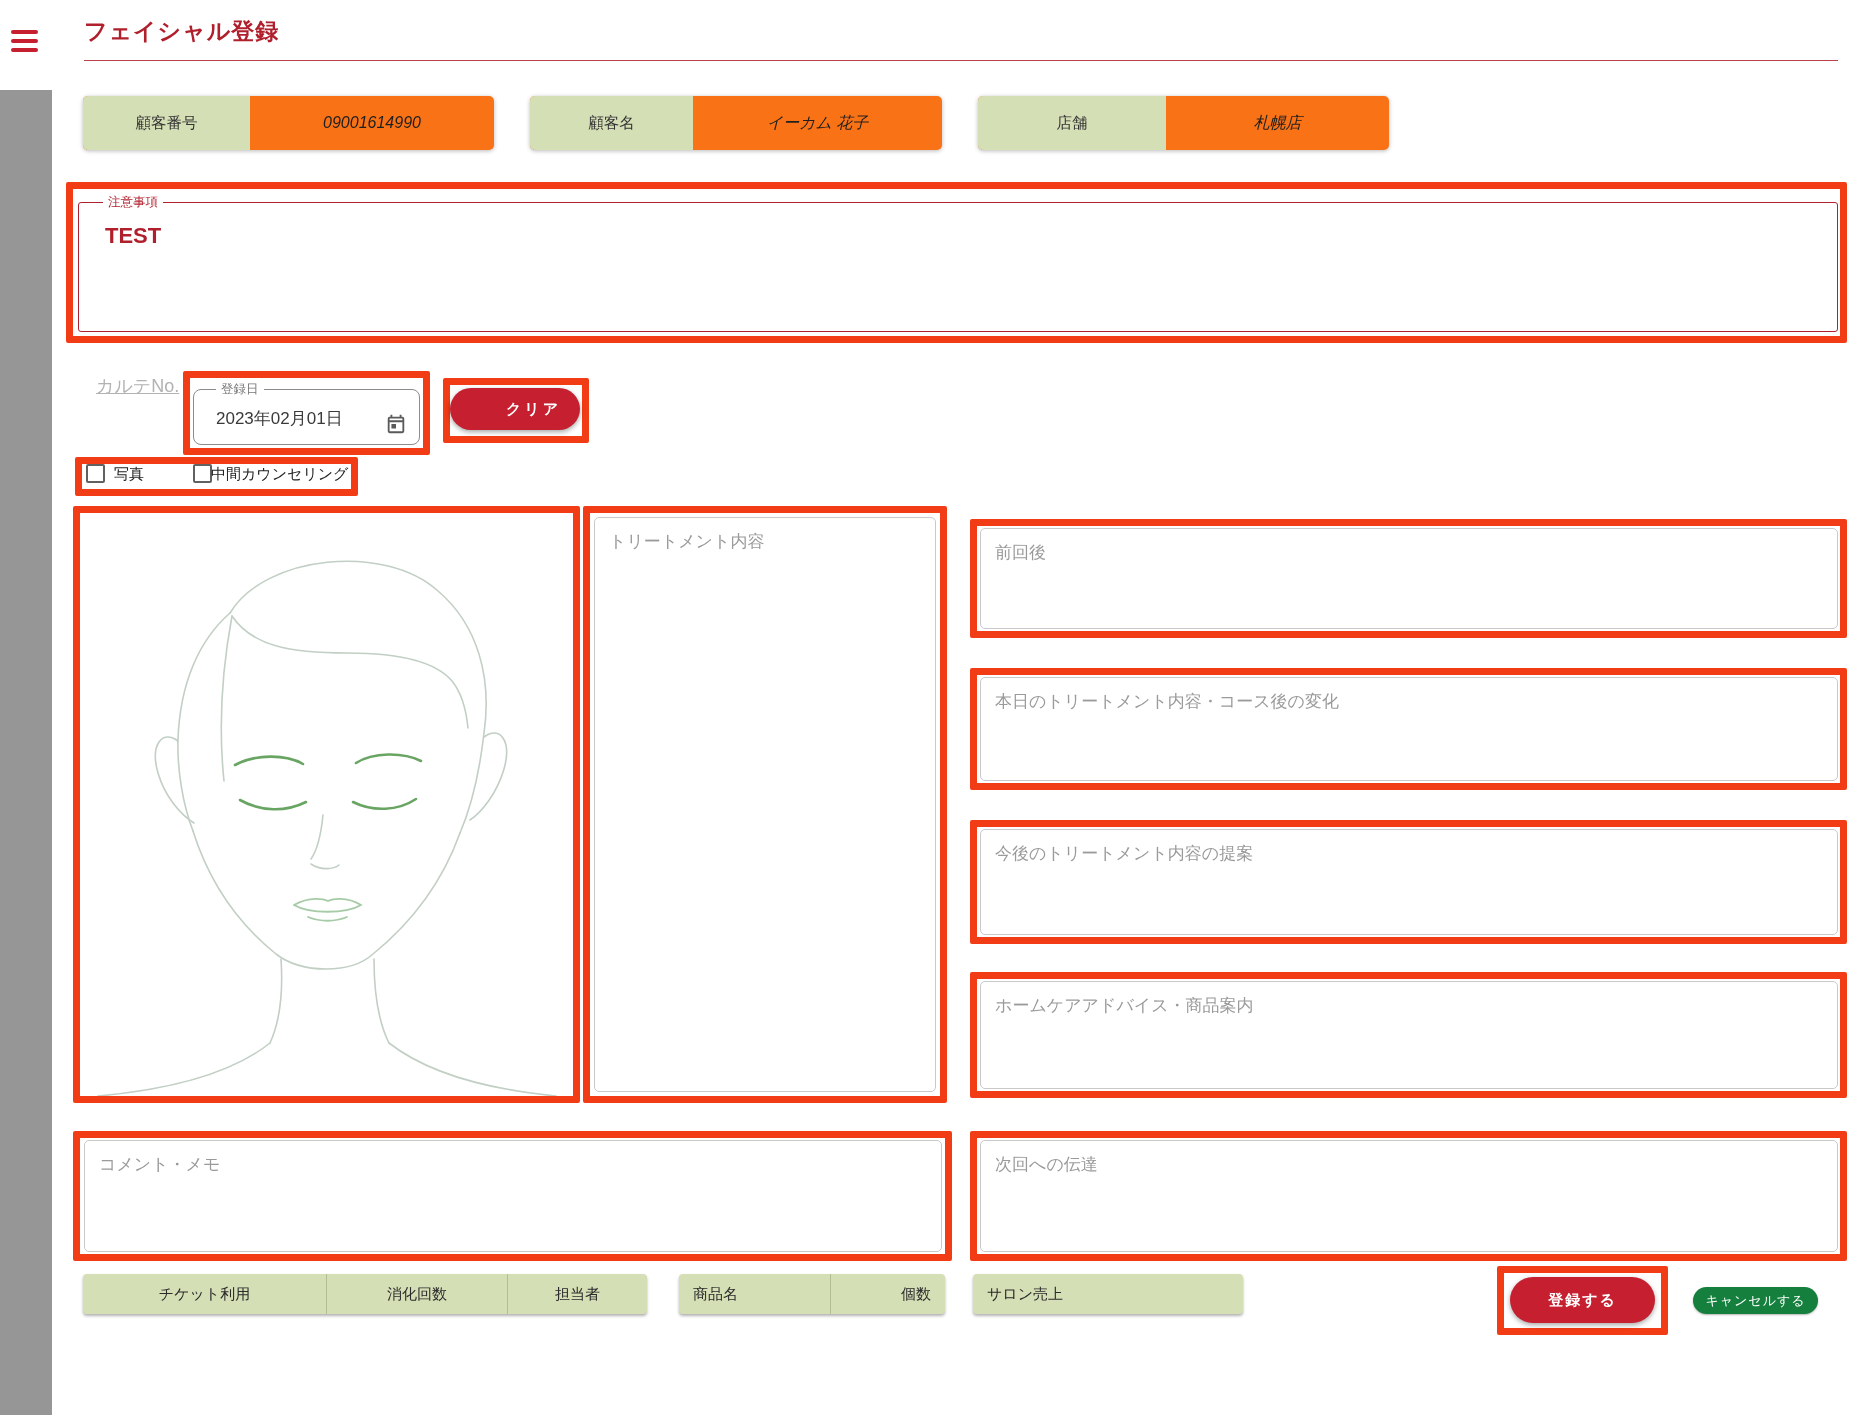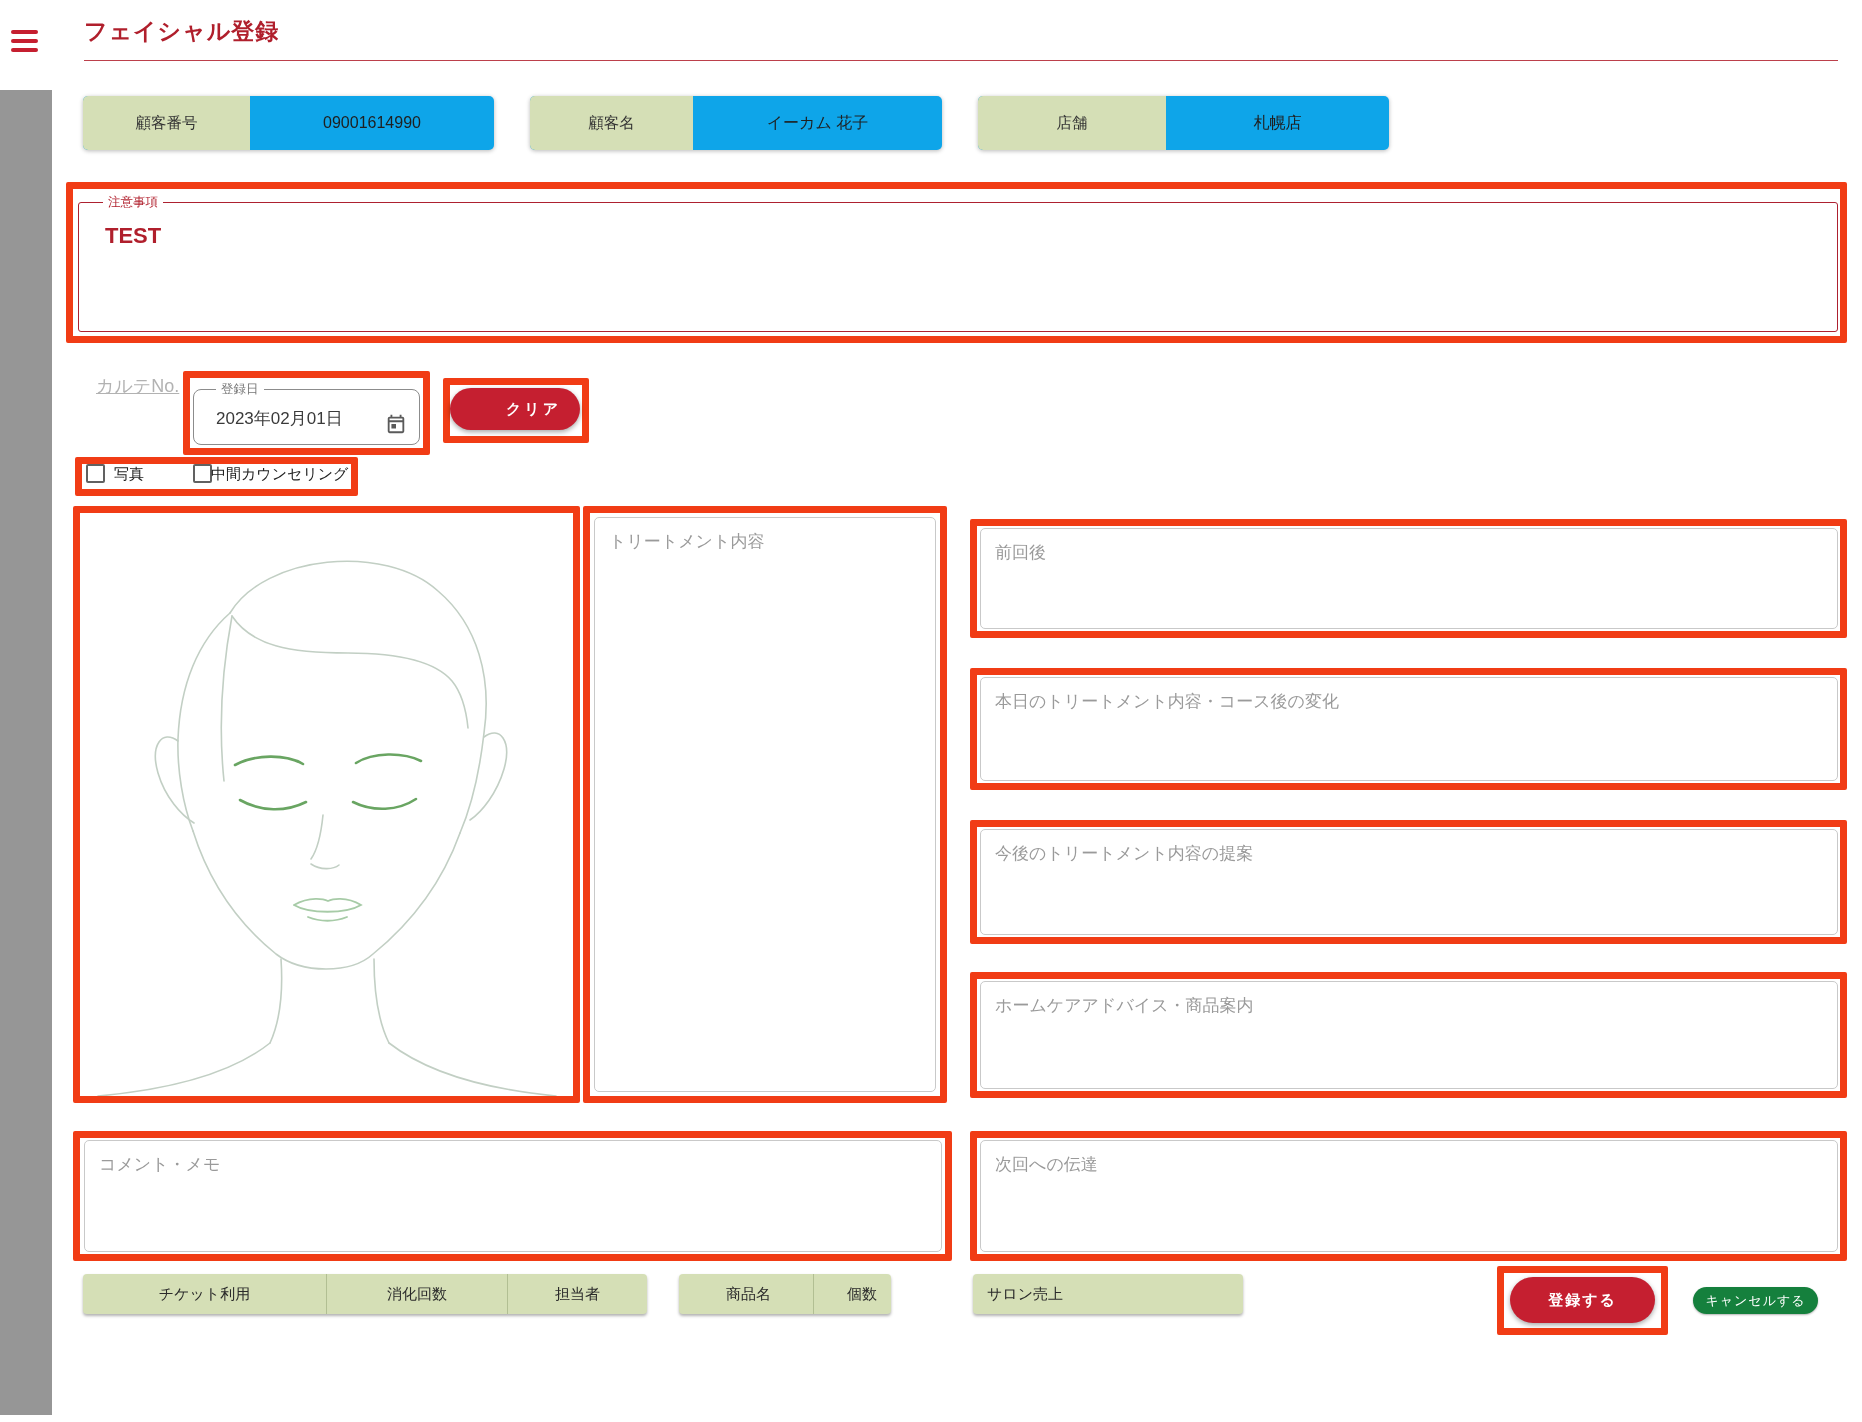--- a/index.html
+++ b/index.html
@@ -17,23 +17,23 @@
   
   .sidebar{position:absolute;left:0;top:90px;width:52px;height:1325px;background:var(--sidebar);}
   .hamburger{position:absolute;left:11px;top:30px;width:27px;height:25px;cursor:pointer;}
   .hamburger span{display:block;height:4px;border-radius:2px;background:var(--button-red);margin-bottom:5px;}
 
   
   .page-title{position:absolute;left:84px;top:16px;font-size:23px;font-weight:bold;color:var(--accent-red);letter-spacing:1px;}
   .title-rule{position:absolute;left:84px;top:60px;width:1754px;border-top:1px solid rgba(176,31,44,.85);}
 
   
-  .card{position:absolute;top:96px;height:54px;background:#0ea5e9;border-radius:5px;box-shadow:0 1px 4px rgba(0,0,0,.28);display:flex;overflow:hidden;}
+  .card{position:absolute;top:96px;height:54px;background:#f97316;border-radius:5px;box-shadow:0 1px 4px rgba(0,0,0,.28);display:flex;overflow:hidden;}
   .card .lbl{background:var(--green);display:flex;align-items:center;justify-content:center;font-size:15.5px;color:#333;}
-  .card .val{flex:1;display:flex;align-items:center;justify-content:center;font-size:16px;color:#1f1f1f;}
+  .card .val{flex:1;display:flex;align-items:center;justify-content:center;font-size:16px;color:#1f1f1f;font-style:italic;}
 
   
   .ann{position:absolute;border:7px solid var(--ann);border-radius:2px;pointer-events:none;}
 
   
   fieldset{position:absolute;margin:0;background:#fff;}
   fieldset legend{padding:0 5px;}
   .notes-fs{left:78px;top:194px;width:1760px;height:138px;border:1.5px solid #ad2130;border-radius:3px;}
   .notes-fs legend{margin-left:12px;font-size:12.5px;color:var(--accent-red);}
   .notes-value{margin:6px 0 0 14px;font-size:22px;font-weight:bold;color:var(--accent-red);}
@@ -188,21 +188,21 @@
   <textarea class="ta" style="left: 84px; top: 1140px; width: 858px; height: 112px;" placeholder="コメント・メモ"></textarea>
 
   <div class="ann" style="left:970px;top:1131px;width:877px;height:130px;"></div>
   <textarea class="ta" style="left: 980px; top: 1140px; width: 858px; height: 112px;" placeholder="次回への伝達"></textarea>
 
   <div class="bar" style="left:83px;width:564px;">
     <div class="seg" style="width:243px;">チケット利用</div>
     <div class="seg" style="width:181px;">消化回数</div>
     <div class="seg" style="width:140px;">担当者</div>
   </div>
-  <div class="bar" style="left:679px;width:212px;padding-left:33px;">
+  <div class="bar" style="left:679px;width:266px;">
     <div class="seg left" style="width:151px;">商品名</div>
     <div class="seg right" style="width:115px;">個数</div>
   </div>
   <div class="bar" style="left:973px;width:270px;">
     <div class="seg left" style="width:270px;">サロン売上</div>
   </div>
 
   <div class="ann" style="left:1497px;top:1266px;width:171px;height:69px;"></div>
   <button class="pill submit-btn">登録する</button>
   <button class="cancel-btn">キャンセルする</button>

